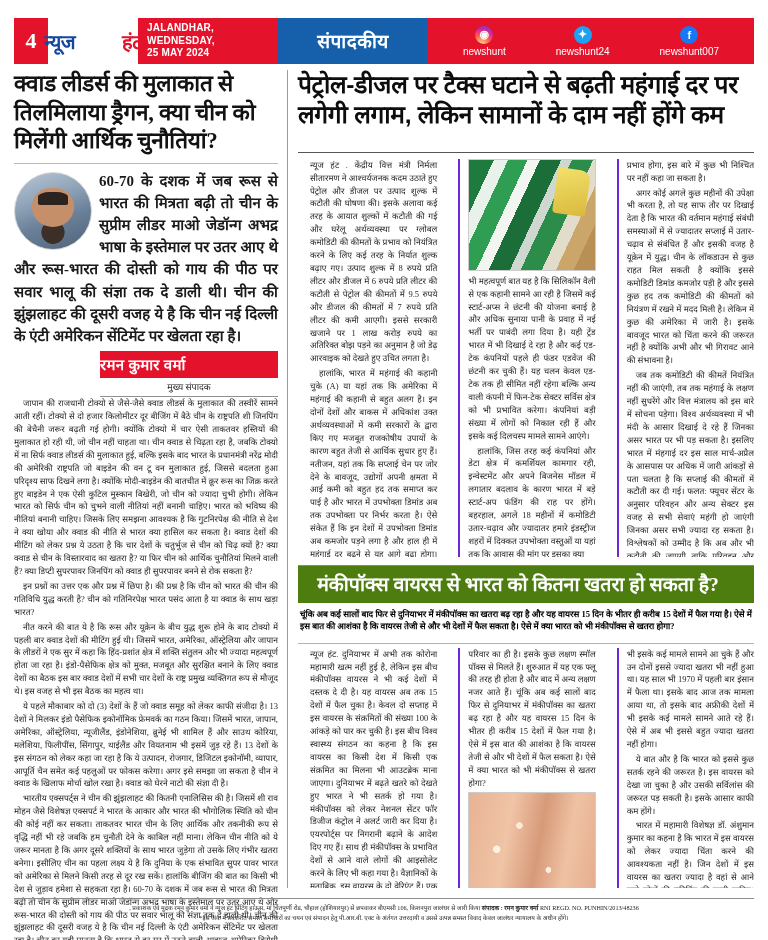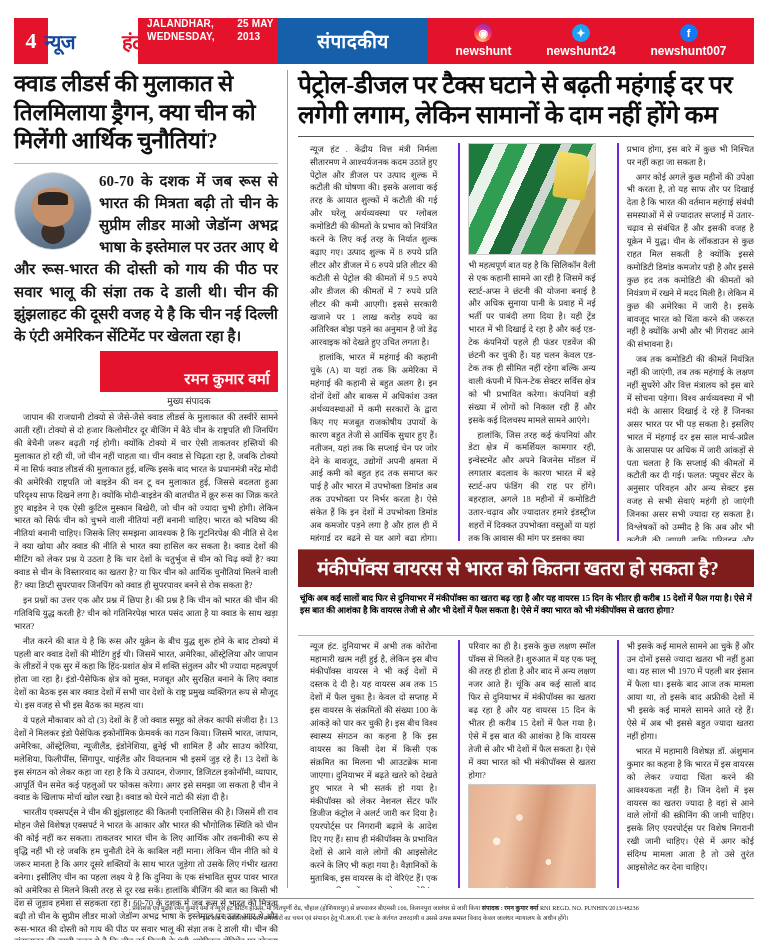--- a/index.html
+++ b/index.html
@@ -35,21 +35,21 @@
     width: 90px;
     background: #fff;
     display: flex; align-items: center; justify-content: center;
     gap: 3px;
   }
   .logo-a { color: #15489c; font-size: 20px; font-weight: bold; font-family: "Liberation Serif", serif; letter-spacing:-0.5px;}
   .logo-b { color: #e4122b; font-size: 20px; font-weight: bold; font-family: "Liberation Serif", serif; letter-spacing:-0.5px;margin-left:44px;}
   .dateline {
     background: #e4122b; color: #ffffff;
     flex: 0 0 140px;
-    display: flex; flex-direction: row; justify-content: center;
+    display: flex; flex-direction: column; justify-content: center;
     padding-left: 9px;
     font-size: 10px; font-weight: bold; line-height: 1.25;
     letter-spacing: 0.2px;
   }
   .section-name {
     background: #1660ab; color: #ffffff;
     flex: 0 0 150px;
     display: flex; align-items: center; justify-content: center;
     font-size: 19px; font-weight: bold;
     font-family: "Liberation Serif", serif;
@@ -63,21 +63,21 @@
   }
   .social-item { display:flex; flex-direction: column; align-items:center; gap:2px; }
   .social-ic {
     width: 18px; height: 18px; border-radius: 50%;
     display:flex; align-items:center; justify-content:center;
     font-size: 11px; font-weight: bold; color:#fff;
   }
   .ic-ig { background: radial-gradient(circle at 30% 110%, #fdf497 0%, #fd5949 45%, #d6249f 70%, #285AEB 100%); }
   .ic-tw { background: #1da1f2; }
   .ic-fb { background: #1877f2; }
-  .social-lbl { color:#fff; font-size: 12px; font-weight: bold; }
+  .social-lbl { color:#fff; font-size: 10px; font-weight: normal; }
 
   
   .content {
     position: absolute;
     left: 14px; top: 70px;
     width: 740px; height: 818px;
     display: flex;
   }
   .col-left { width: 274px; padding-right: 9px; border-right: 1px solid #9a9a9a; }
   .col-right { flex: 1; padding-left: 10px; display: flex; flex-direction: column; }
@@ -114,22 +114,22 @@
     background:#c58f69;
   }
   .author-photo::after {
     content:""; position:absolute; left:30%; top:26%;
     width: 40%; height: 16%; border-radius: 40% 40% 10% 10%;
     background:#2a2320;
   }
   .byline-band {
     clear: none;
     background: #e4122b; color: #fff;
-    text-align: right;
-    padding: 17px 8px 4px 0;
+    text-align: left;
+    padding: 3px 8px 4px 0;
     font-family: "Liberation Serif", serif;
     font-size: 15px; font-weight: bold;
     margin: 4px 0 0 86px;
     letter-spacing: 0.3px;
   }
   .byline-role {
     margin-left: 86px;
     text-align: center;
     font-family: "Liberation Serif", serif;
     font-size: 9px; color: #222;
@@ -141,25 +141,25 @@
     font-size: 8.5px; line-height: 1.52;
     text-align: justify; color: #1d1d1d;
     text-justify: inter-word;
   }
   .body-text p { margin-bottom: 2px; text-indent: 9px; }
   .body-text p.noind { text-indent: 0; }
   .clear { clear: both; }
 
   
   .main-headline {
-    font-family: Liberation Serif, serif;
+    font-family: Liberation Sans, sans-serif;
     font-size: 24.5px; font-weight: bold;
     line-height: 1.24; color: #0d0d0d;
     letter-spacing: -0.3px;
-    padding-bottom: 5px;
+    padding-bottom: 21px;
     border-bottom: 1.5px solid #555;
     margin-bottom: 6px;
   }
   .story-cols {
     display: flex; gap: 9px;
     height: 398px; overflow: hidden;
   }
   .scol { flex: 1; position: relative; margin-left: 12px; }
   .scol + .scol { border-left: 2px solid #6d28d9; padding-left: 8px; }
   .photo {
@@ -187,33 +187,33 @@
       radial-gradient(circle at 40% 22%, #fde8d6 0 2.2%, rgba(0,0,0,0) 2.6%),
       radial-gradient(circle at 63% 52%, #ffeedd 0 2.4%, rgba(0,0,0,0) 2.8%),
       radial-gradient(circle at 30% 72%, #fceadb 0 2.8%, rgba(0,0,0,0) 3.2%),
       radial-gradient(circle at 76% 78%, #ffeede 0 2.2%, rgba(0,0,0,0) 2.6%),
       radial-gradient(circle at 52% 88%, #fae4d2 0 2%, rgba(0,0,0,0) 2.4%),
       linear-gradient(100deg, #e8b294 0%, #f0c4a6 30%, #d79a79 52%, #efc2a4 72%, #e3a888 100%);
   }
 
   
   .mp-band {
-    background: #7f1d1d; color: #fff;
+    background: #4d7c0f; color: #fff;
     text-align: center;
     font-family: "Liberation Serif", serif;
     font-size: 19.5px; font-weight: bold;
     padding: 4px 16px 6px 0;
     margin-top: 8px;
     border-top: 1px solid #888;
   }
   .mp-intro {
     font-family: "Liberation Serif", serif;
     font-size: 8.6px; font-weight: bold; line-height: 1.45;
     text-align: justify;
-    padding: 5px 2px 18px 2px;
+    padding: 5px 2px 10px 2px;
     border-bottom: 1px solid #b3b3b3;
     margin-bottom: 4px;
   }
   .mp-cols { display: flex; gap: 9px; flex: 1; overflow: hidden; }
 
   
   .footer {
     position: absolute;
     left: 14px; top: 898px; width: 740px;
     border-top: 1px solid #8d8d8d;
@@ -230,21 +230,21 @@
 <div class="page">
 
   <div class="masthead">
     <div class="page-num">4</div>
     <div class="logo-box">
       <span class="logo-a">न्यूज</span>
       <span class="logo-b">हंट</span>
     </div>
     <div class="dateline">
       <span>JALANDHAR, WEDNESDAY,</span>
-      <span>25 MAY 2013</span>
+      <span>25 MAY 2024</span>
     </div>
     <div class="section-name">संपादकीय</div>
     <div class="social-bar">
       <div class="social-item">
         <span class="social-ic ic-ig">◉</span>
         <span class="social-lbl">newshunt</span>
       </div>
       <div class="social-item">
         <span class="social-ic ic-tw">✦</span>
         <span class="social-lbl">newshunt24</span>
@@ -316,20 +316,21 @@
         <div class="scol">
           <div class="body-text">
             <p class="noind">परिवार का ही है। इसके कुछ लक्षण स्मॉल पॉक्स से मिलते हैं। शुरुआत में यह एक फ्लू की तरह ही होता है और बाद में अन्य लक्षण नजर आते हैं। चूंकि अब कई सालों बाद फिर से दुनियाभर में मंकीपॉक्स का खतरा बढ़ रहा है और यह वायरस 15 दिन के भीतर ही करीब 15 देशों में फैल गया है। ऐसे में इस बात की आशंका है कि वायरस तेजी से और भी देशों में फैल सकता है। ऐसे में क्या भारत को भी मंकीपॉक्स से खतरा होगा?</p>
           </div>
           <div class="photo photo-skin"></div>
 
         </div>
         <div class="scol">
           <div class="body-text">
             <p class="noind">भी इसके कई मामले सामने आ चुके हैं और उन दोनों इससे ज्यादा खतरा भी नहीं हुआ था। यह साल भी 1970 में पहली बार इंसान में फैला था। इसके बाद आज तक मामला आया था, तो इसके बाद अफ्रीकी देशों में भी इसके कई मामले सामने आते रहे हैं। ऐसे में अब भी इससे बहुत ज्यादा खतरा नहीं होगा।</p>
+            <p>ये बात और है कि भारत को इससे कुछ सतर्क रहने की जरूरत है। इस वायरस को देखा जा चुका है और उसकी सर्विलांस की जरूरत पड़ सकती है। इसके आसार काफी कम होंगे।</p>
             <p>भारत में महामारी विशेषज्ञ डॉ. अंशुमान कुमार का कहना है कि भारत में इस वायरस को लेकर ज्यादा चिंता करने की आवश्यकता नहीं है। जिन देशों में इस वायरस का खतरा ज्यादा है वहां से आने वाले लोगों की स्क्रीनिंग की जानी चाहिए। इसके लिए एयरपोर्ट्स पर विशेष निगरानी रखी जानी चाहिए। ऐसे में अगर कोई संदिग्ध मामला आता है तो उसे तुरंत आइसोलेट कर देना चाहिए।</p>
 
           </div>
         </div>
       </div>
 
     </div>
   </div>
 
   <div class="footer">

